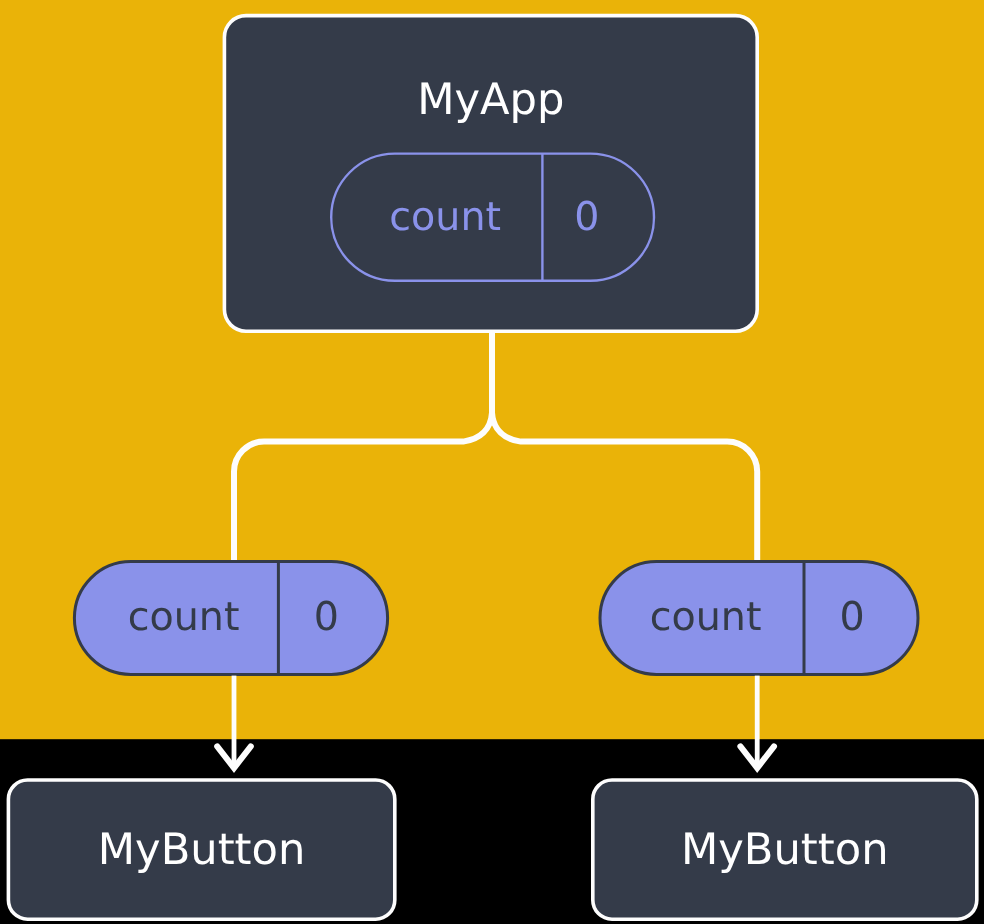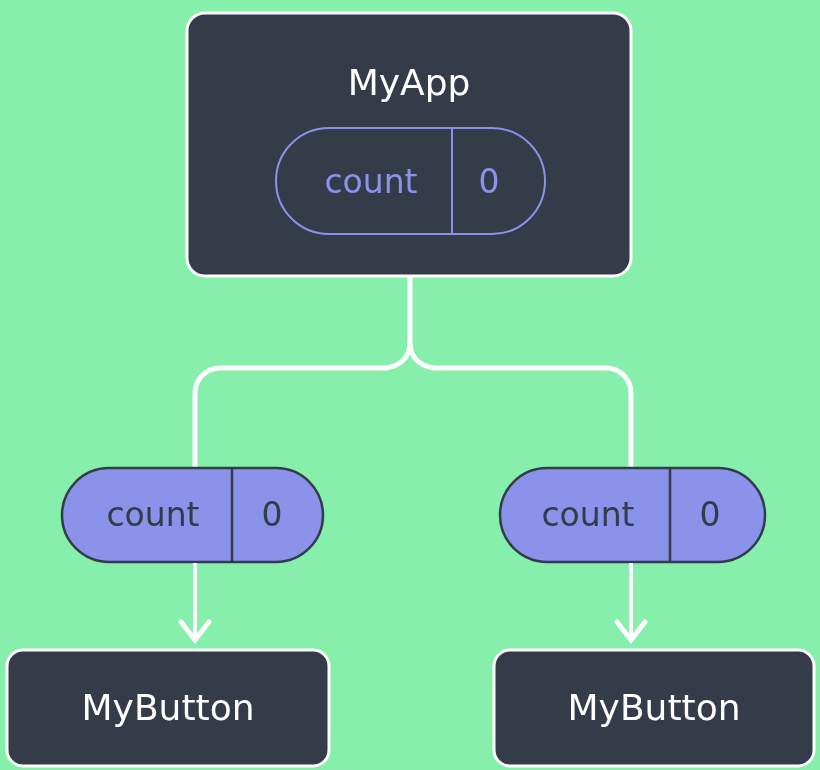--- a/index.html
+++ b/index.html
@@ -10,22 +10,22 @@
   }
   body {
     width: 820px;
     height: 770px;
     overflow: hidden;
     font-family: "DejaVu Sans", "Liberation Sans", sans-serif;
   }
   #diagram-root {
     position: relative;
     width: 820px;
-    height: 770px;
-    background: #86efac;
+    height: 616px;
+    background: #eab308;
   }
   svg.diagram {
     display: block;
     width: 820px;
     height: 770px;
   }
   .node-box {
     fill: #343b49;
     stroke: #fdfdfd;
     stroke-width: 3;

